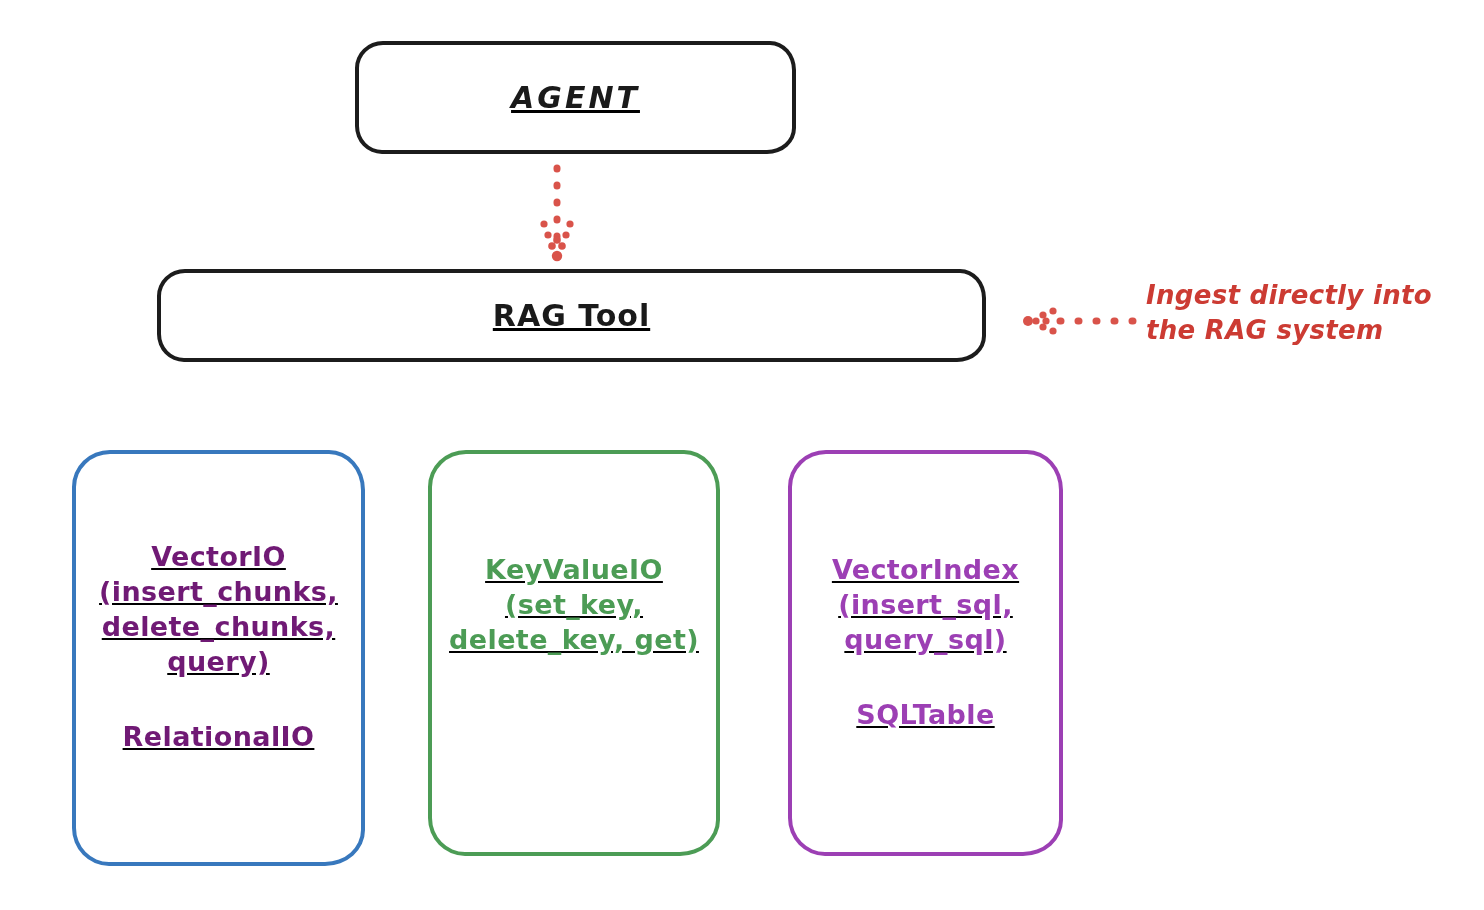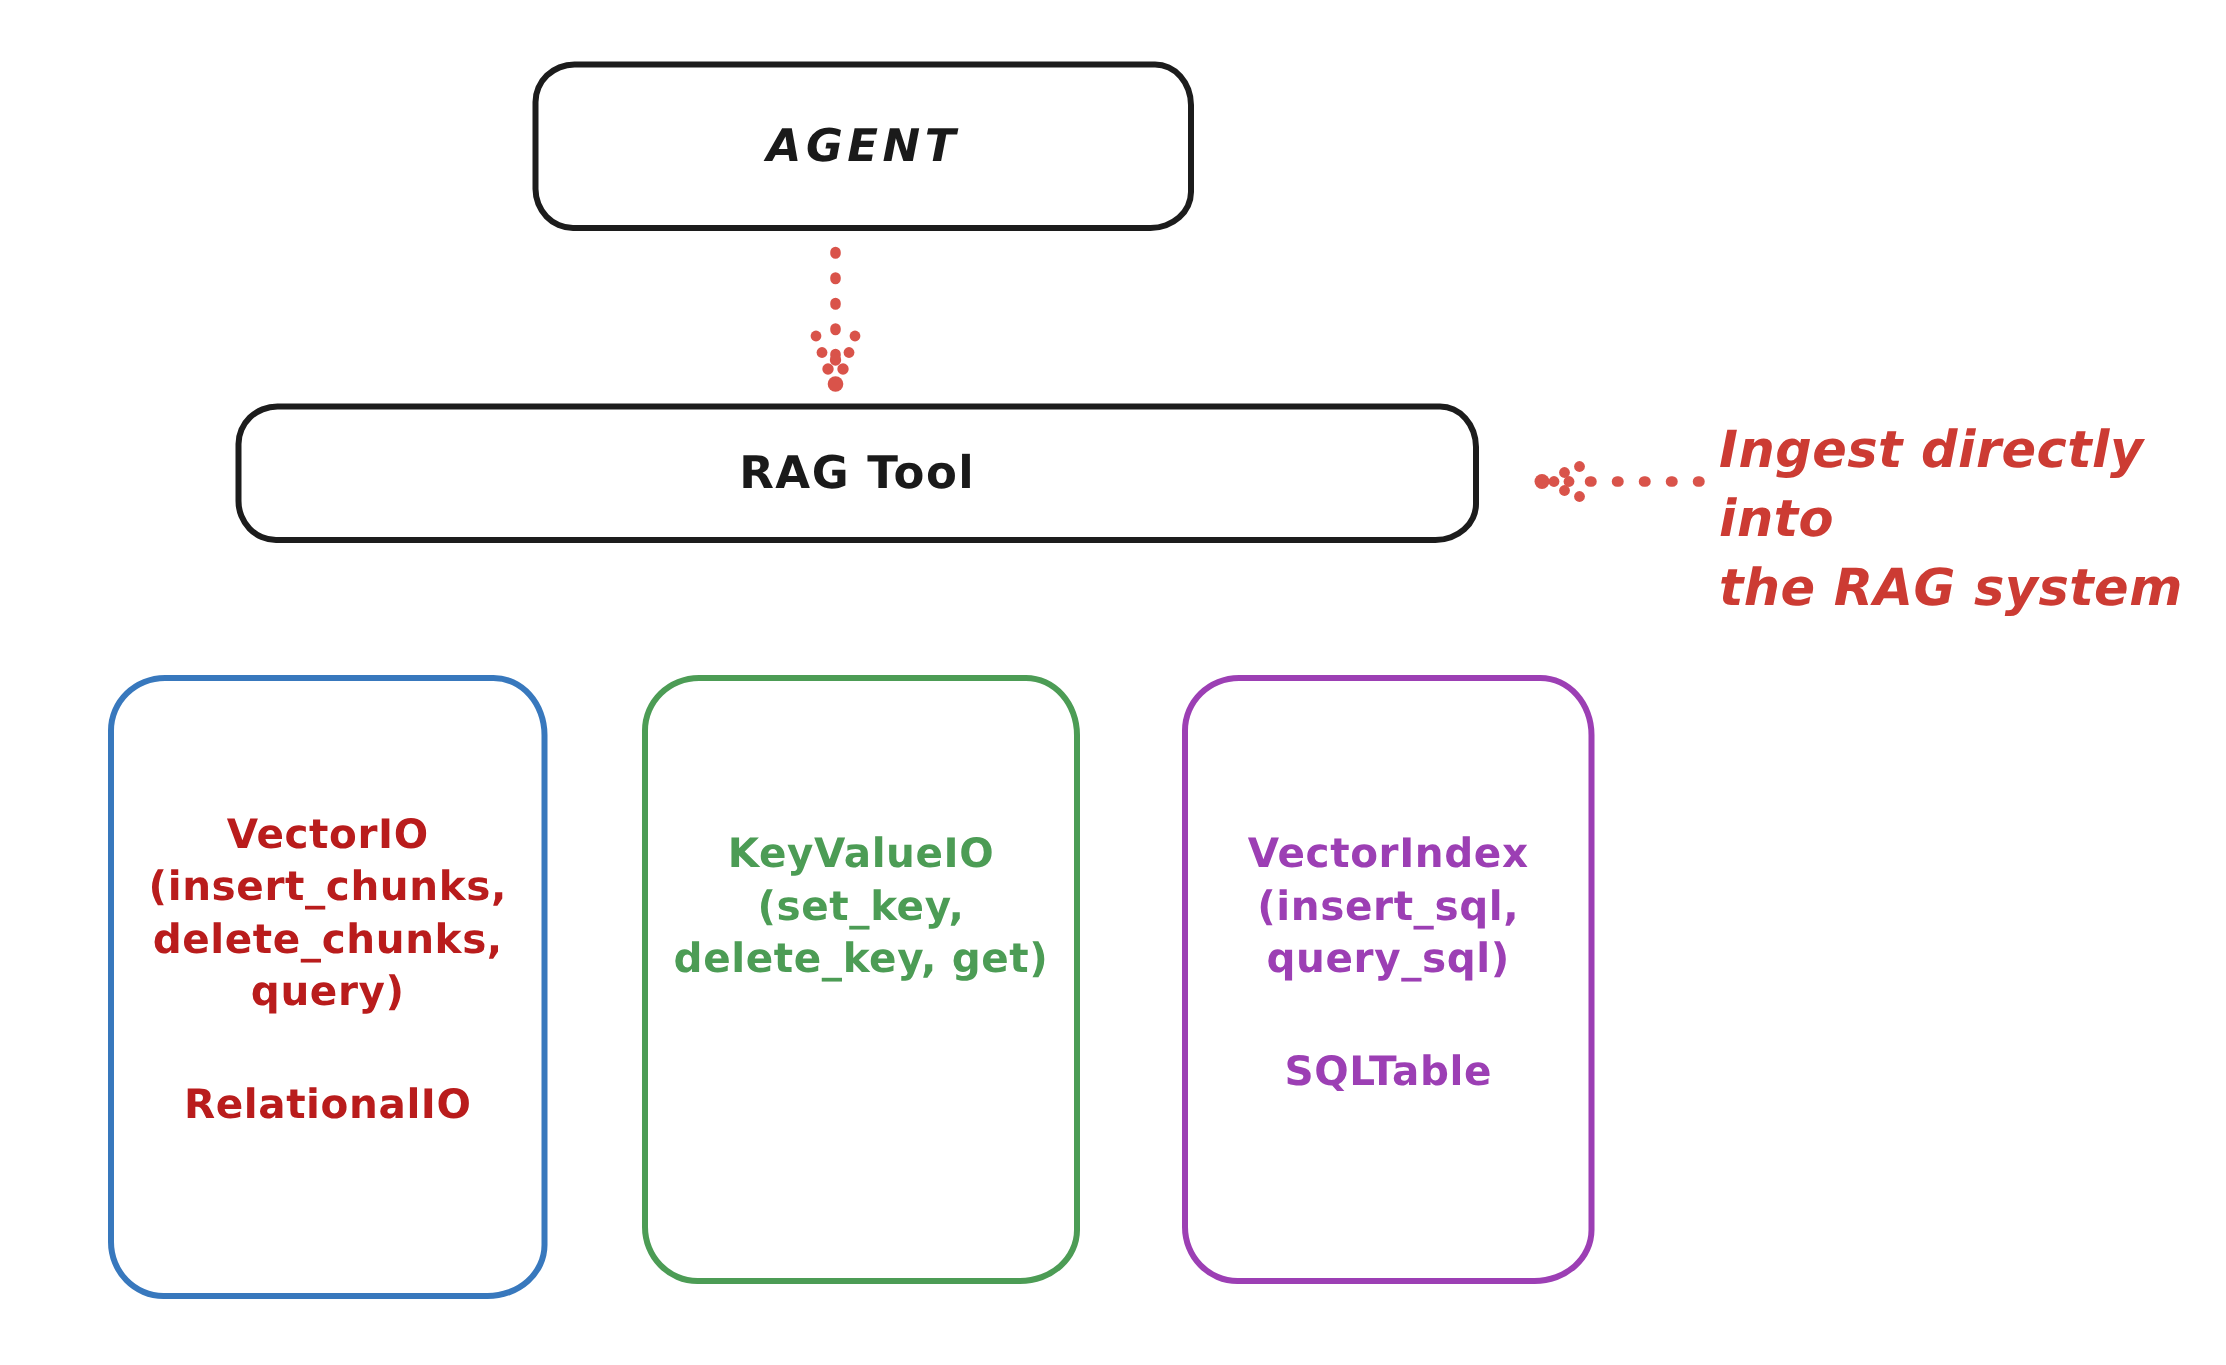--- a/index.html
+++ b/index.html
@@ -18,20 +18,21 @@
 
   
   .node {
     position: absolute;
     box-sizing: border-box;
     background: #ffffff;
     display: flex;
     align-items: center;
     justify-content: center;
     text-align: center;
+    text-decoration: underline;
   }
   .node .label {
     white-space: pre-line;
     line-height: 1.26;
   }
 
   
   .node-dark {
     border: 4.5px solid #1c1c1c;
     border-radius: 28px 26px 29px 27px / 27px 29px 26px 28px;
@@ -59,40 +60,40 @@
   }
   .node-io .label {
     font-size: 27px;
     font-weight: 600;
     letter-spacing: 0.4px;
     line-height: 1.30;
   }
   .node-io .label.second { margin-top: 40px; }
 
   #node-vectorio     { left: 72px;  top: 450px; width: 293px; height: 416px; border-color: #3878bd; }
-  #node-vectorio .label { color: #b91c1c; }
+  #node-vectorio .label { color: #701a75; }
 
   #node-keyvalueio   { left: 428px; top: 450px; width: 292px; height: 406px; border-color: #4c9c55; }
   #node-keyvalueio .label { color: #4c9c55; }
 
   #node-relationalio { left: 788px; top: 450px; width: 275px; height: 406px; border-color: #9c3fb4; }
   #node-relationalio .label { color: #9c3fb4; }
 
   .io-pad-blue   { padding-top: 85px; }
   .io-pad-green  { padding-top: 98px; gap: 14px; }
   .io-pad-purple { padding-top: 98px; }
 
   
   #annotation-text {
     position: absolute;
     left: 1146px;
     top: 278px;
     width: 330px;
     color: #cc3b33;
-    font-size: 34px;
+    font-size: 26px;
     font-weight: 600;
     font-style: italic;
     line-height: 1.35;
     letter-spacing: 0.3px;
     white-space: pre-line;
     text-align: left;
   }
 
   
   #arrows {

